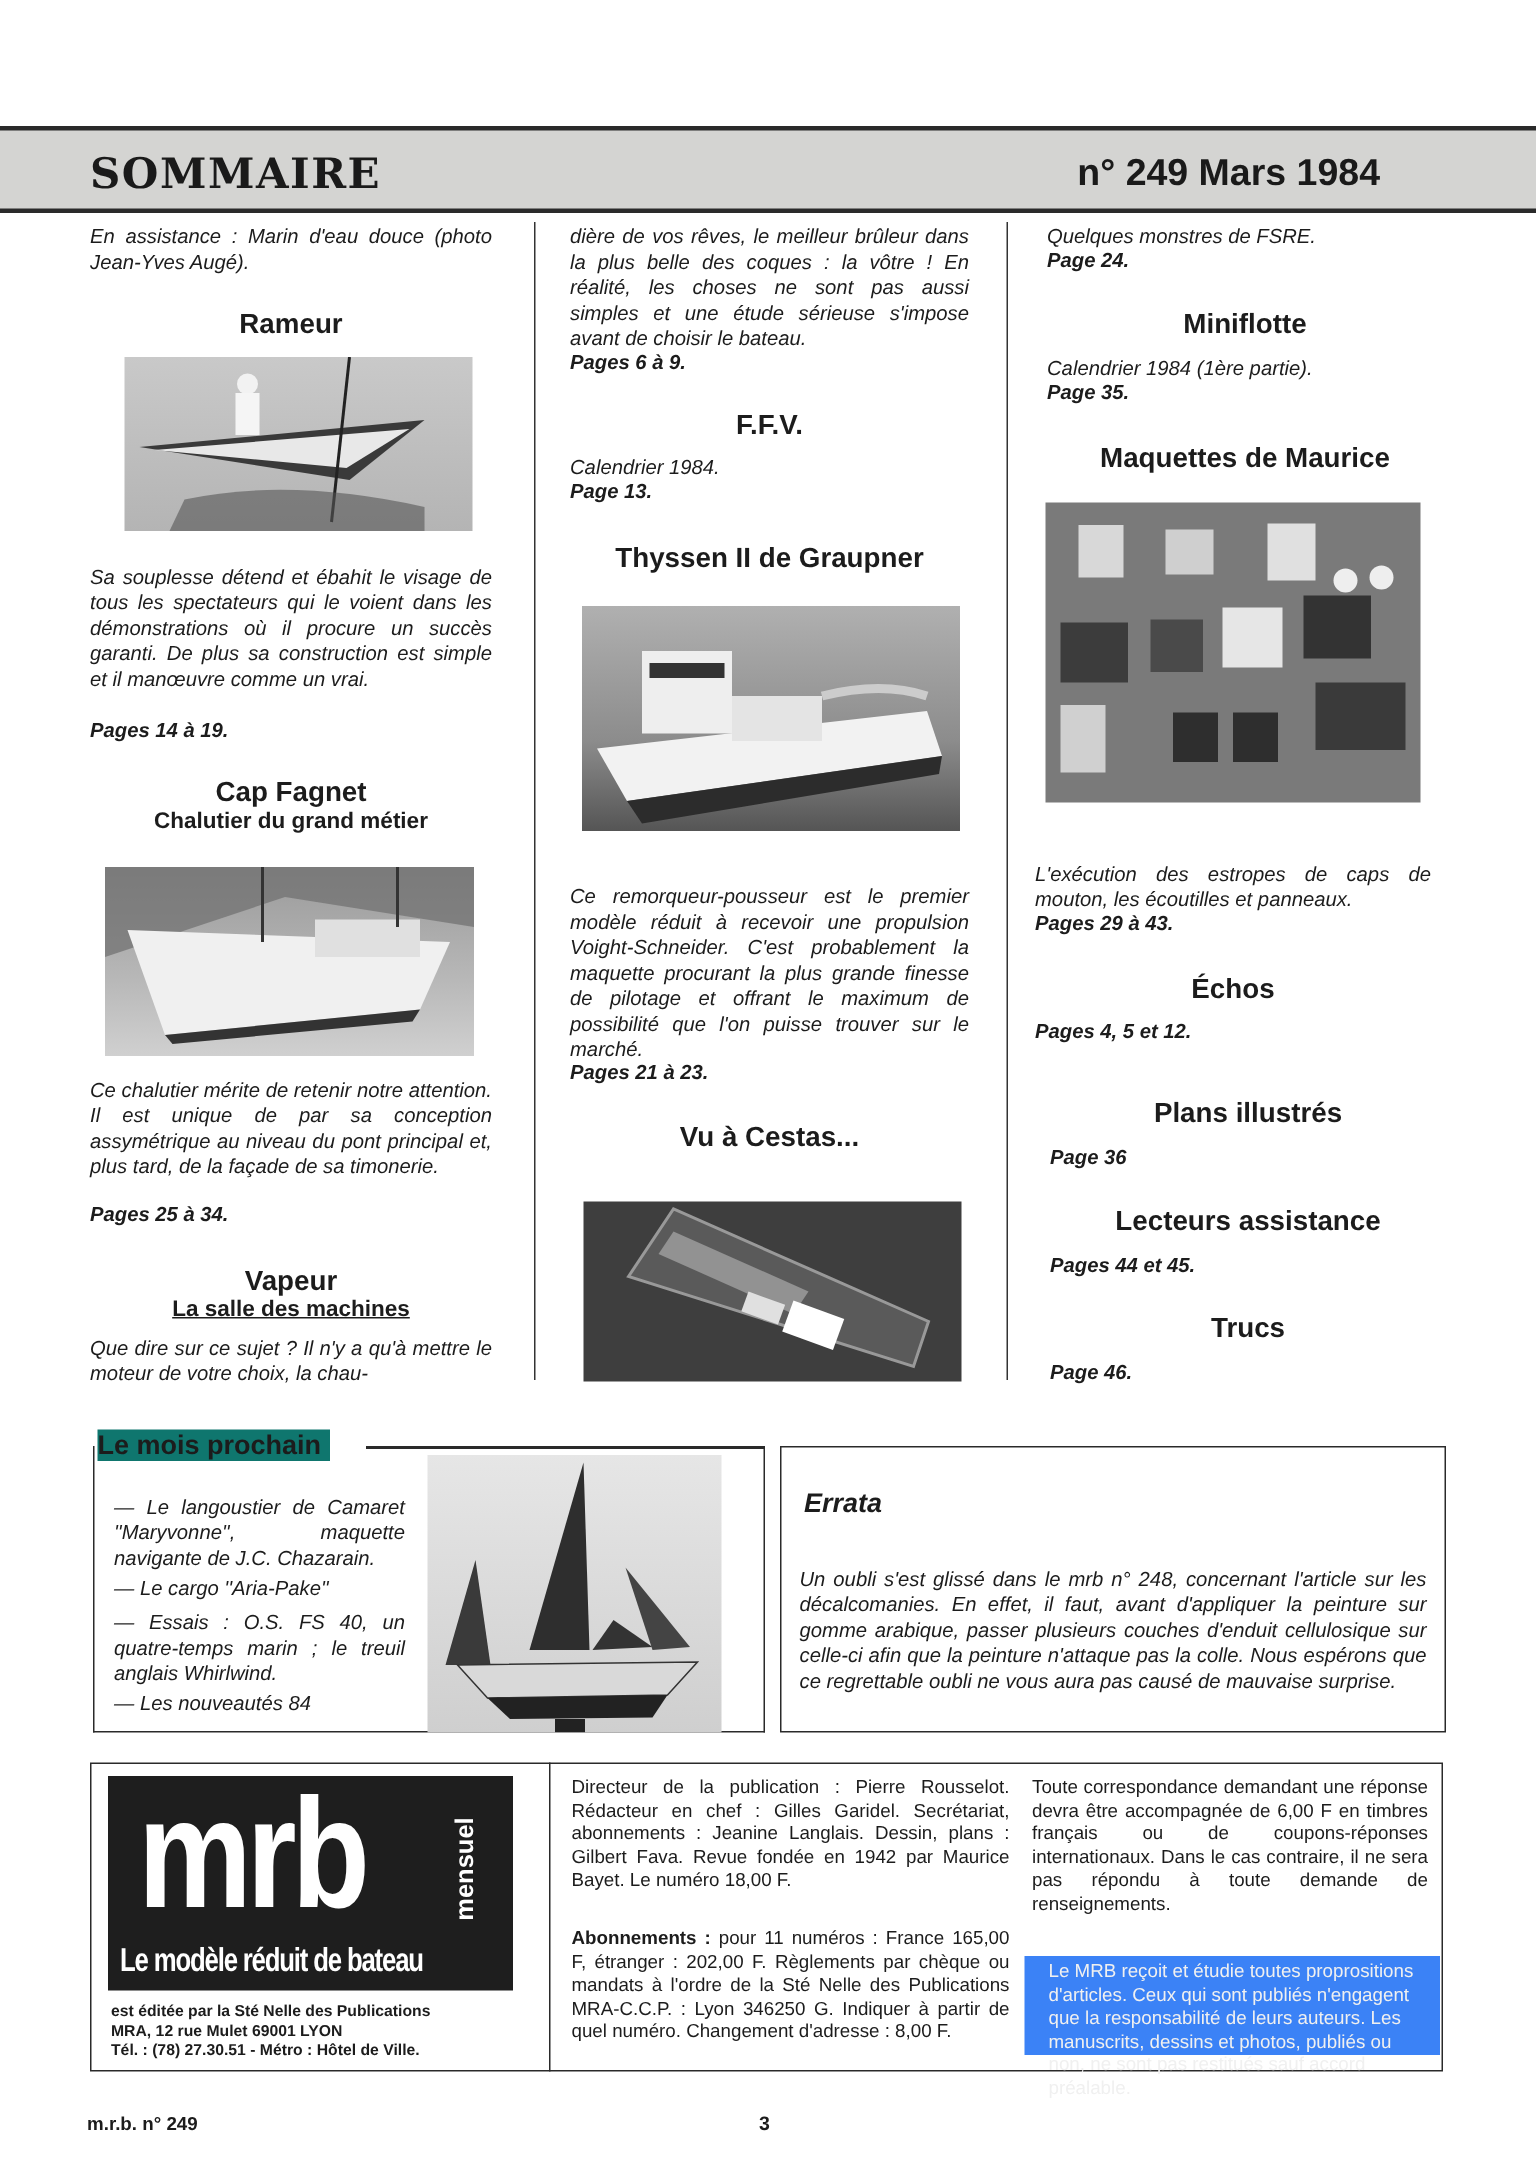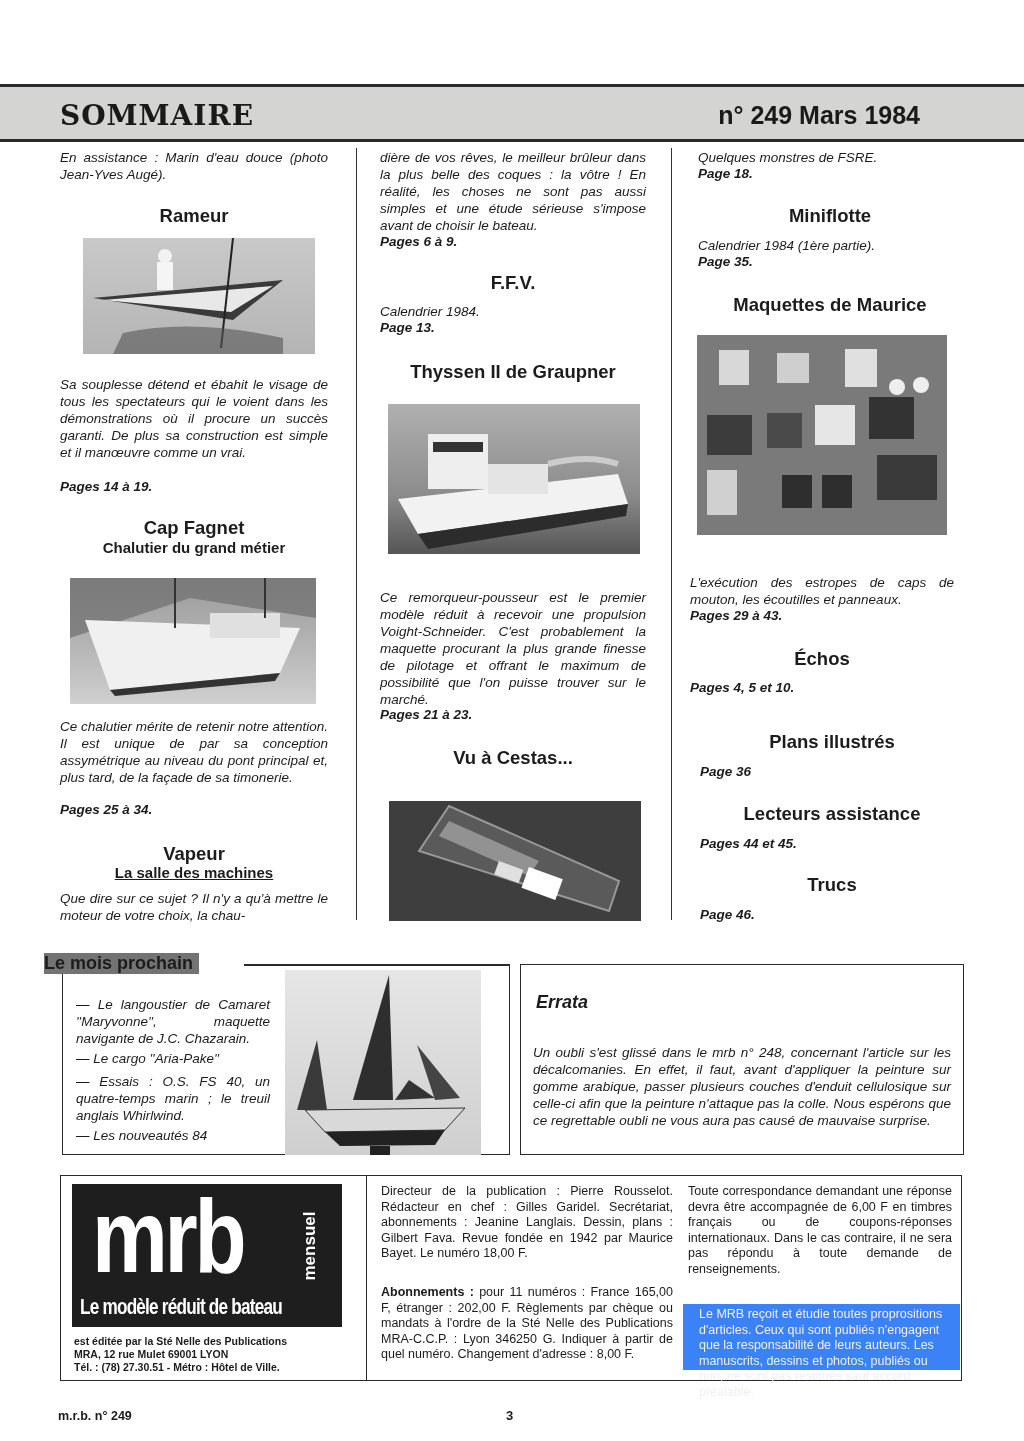--- a/index.html
+++ b/index.html
@@ -91,21 +91,21 @@
 <div class="photo" style="left:389px;top:801px;width:252px;height:120px;background:#3e3e3e;">
   <svg width="252" height="120" viewBox="0 0 252 120">
     <path d="M30 50 L60 5 L230 80 L220 110 Z" fill="#5a5a5a" stroke="#999" stroke-width="2"></path>
     <path d="M60 20 L150 60 L140 75 L50 35 Z" fill="#aaa" opacity="0.7"></path>
     <rect x="110" y="60" width="26" height="14" fill="#e0e0e0" transform="rotate(20 110 60)"></rect>
     <rect x="140" y="66" width="36" height="22" fill="#ffffff" transform="rotate(20 140 66)"></rect>
   </svg>
 </div>
 
 <div class="abs it" style="left:698px;top:149px;width:258px;">Quelques monstres de FSRE.</div>
-<div class="abs pg" style="left:698px;top:165px;width:258px;">Page 18.</div>
+<div class="abs pg" style="left:698px;top:165px;width:258px;">Page 24.</div>
 
 <div class="abs h" style="left:698px;top:205px;width:264px;">Miniflotte</div>
 <div class="abs it" style="left:698px;top:237px;width:258px;">Calendrier 1984 (1ère partie).</div>
 <div class="abs pg" style="left:698px;top:253px;width:258px;">Page 35.</div>
 
 <div class="abs h" style="left:698px;top:294px;width:264px;">Maquettes de Maurice</div>
 <div class="photo" style="left:697px;top:335px;width:250px;height:200px;background:#7a7a7a;">
   <svg width="250" height="200" viewBox="0 0 250 200">
     <rect x="22" y="15" width="30" height="35" fill="#d8d8d8"></rect>
     <rect x="80" y="18" width="32" height="30" fill="#cfcfcf"></rect>
@@ -119,34 +119,34 @@
     <rect x="10" y="135" width="30" height="45" fill="#d0d0d0"></rect>
     <rect x="85" y="140" width="30" height="33" fill="#2e2e2e"></rect>
     <rect x="125" y="140" width="30" height="33" fill="#2e2e2e"></rect>
     <rect x="180" y="120" width="60" height="45" fill="#3a3a3a"></rect>
   </svg>
 </div>
 <div class="abs it" style="left:690px;top:574px;width:264px;">L'exécution des estropes de caps de mouton, les écoutilles et panneaux.</div>
 <div class="abs pg" style="left:690px;top:607px;width:264px;">Pages 29 à 43.</div>
 
 <div class="abs h" style="left:690px;top:648px;width:264px;">Échos</div>
-<div class="abs pg" style="left:690px;top:679px;width:264px;">Pages 4, 5 et 10.</div>
+<div class="abs pg" style="left:690px;top:679px;width:264px;">Pages 4, 5 et 12.</div>
 
 <div class="abs h" style="left:700px;top:731px;width:264px;">Plans illustrés</div>
 <div class="abs pg" style="left:700px;top:763px;width:264px;">Page 36</div>
 
 <div class="abs h" style="left:700px;top:803px;width:264px;">Lecteurs assistance</div>
 <div class="abs pg" style="left:700px;top:835px;width:264px;">Pages 44 et 45.</div>
 
 <div class="abs h" style="left:700px;top:874px;width:264px;">Trucs</div>
 <div class="abs pg" style="left:700px;top:906px;width:264px;">Page 46.</div>
 
 <div class="box" style="left:62px;top:964px;width:448px;height:191px;border-top:none;"></div>
 <div class="abs" style="left:244px;top:964px;width:266px;height:1.5px;background:#2a2a2a;"></div>
-<div class="abs" style="left:44px;top:953px;background:#737373;padding-right:6px;font-weight:bold;font-size:18px;">Le mois prochain</div>
+<div class="abs" style="left:65px;top:953px;background:#0f766e;padding-right:6px;font-weight:bold;font-size:18px;">Le mois prochain</div>
 <div class="abs it" style="left:76px;top:996px;width:194px;">— Le langoustier de Camaret ''Maryvonne'', maquette navigante de J.C. Chazarain.</div>
 <div class="abs it" style="left:76px;top:1050px;width:194px;">— Le cargo ''Aria-Pake''</div>
 <div class="abs it" style="left:76px;top:1073px;width:194px;">— Essais : O.S. FS 40, un quatre-temps marin ; le treuil anglais Whirlwind.</div>
 <div class="abs it" style="left:76px;top:1127px;width:194px;">— Les nouveautés 84</div>
 <div class="photo" style="left:285px;top:970px;width:196px;height:185px;background:linear-gradient(#e6e6e6,#cfcfcf);">
   <svg width="196" height="185" viewBox="0 0 196 185">
     <path d="M104 5 L68 130 L108 130 Z" fill="#2e2e2e"></path>
     <path d="M32 70 L12 140 L42 140 Z" fill="#3a3a3a"></path>
     <path d="M124 110 L110 130 L150 128 Z" fill="#333"></path>
     <path d="M132 75 L150 130 L175 128 Z" fill="#444"></path>

